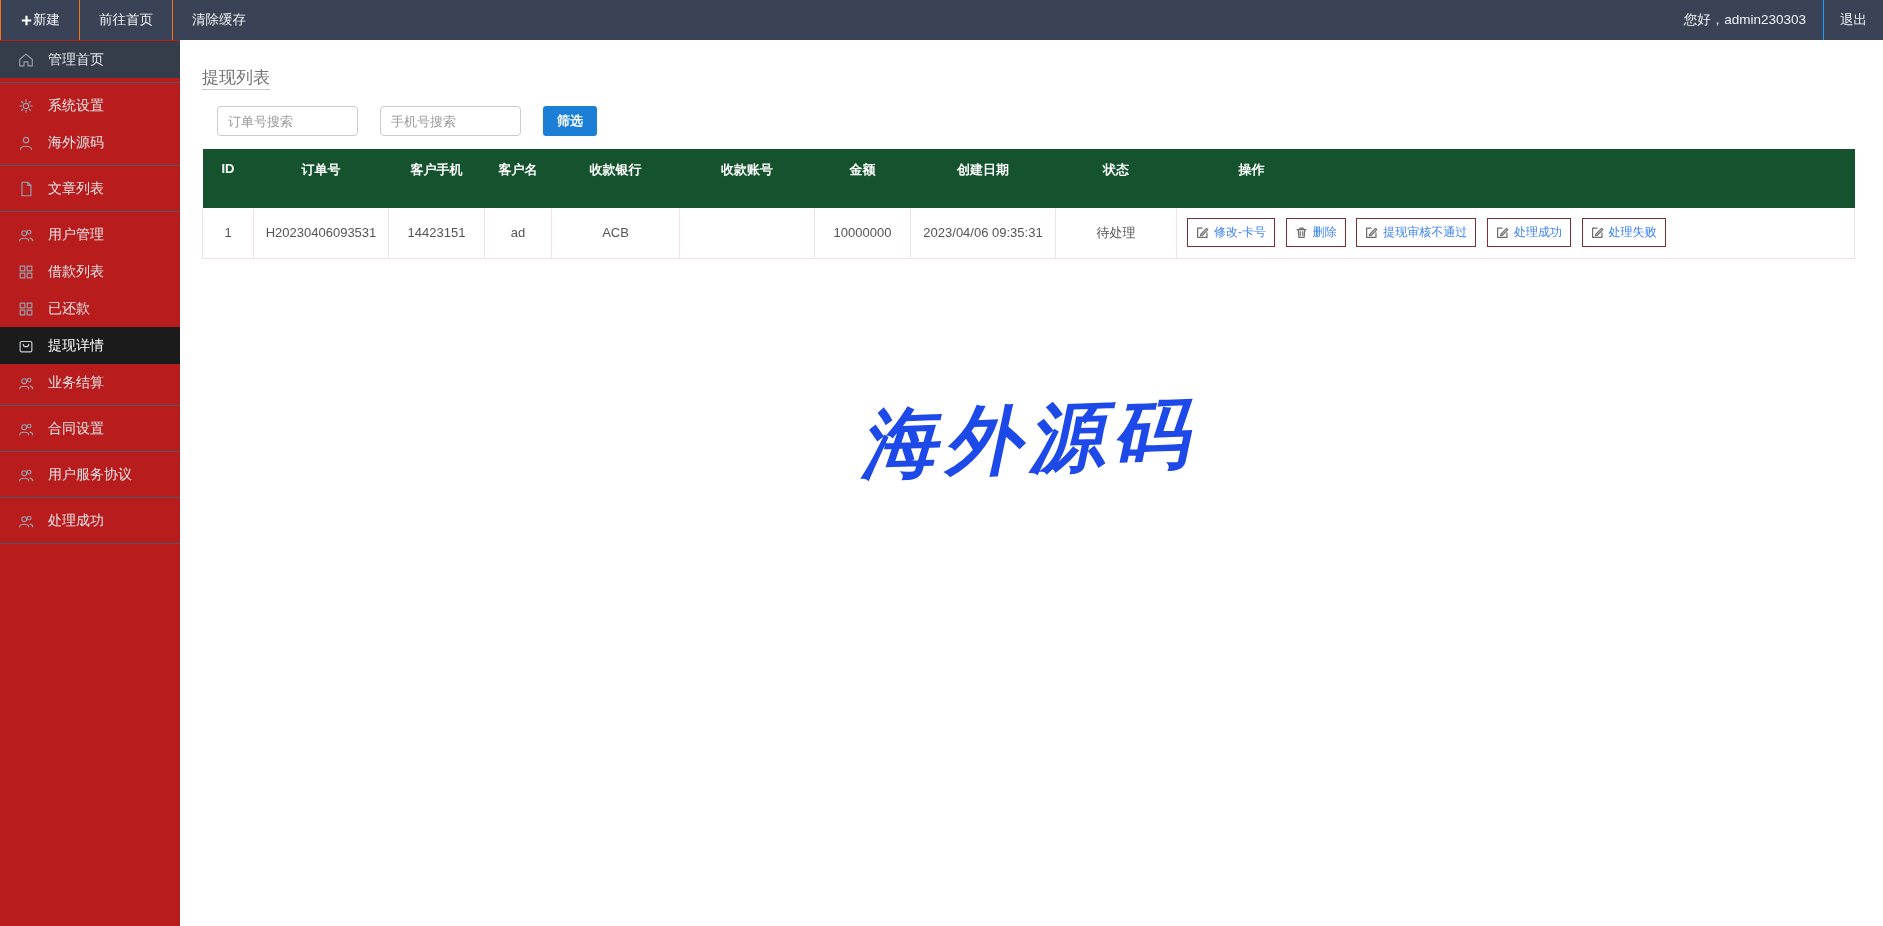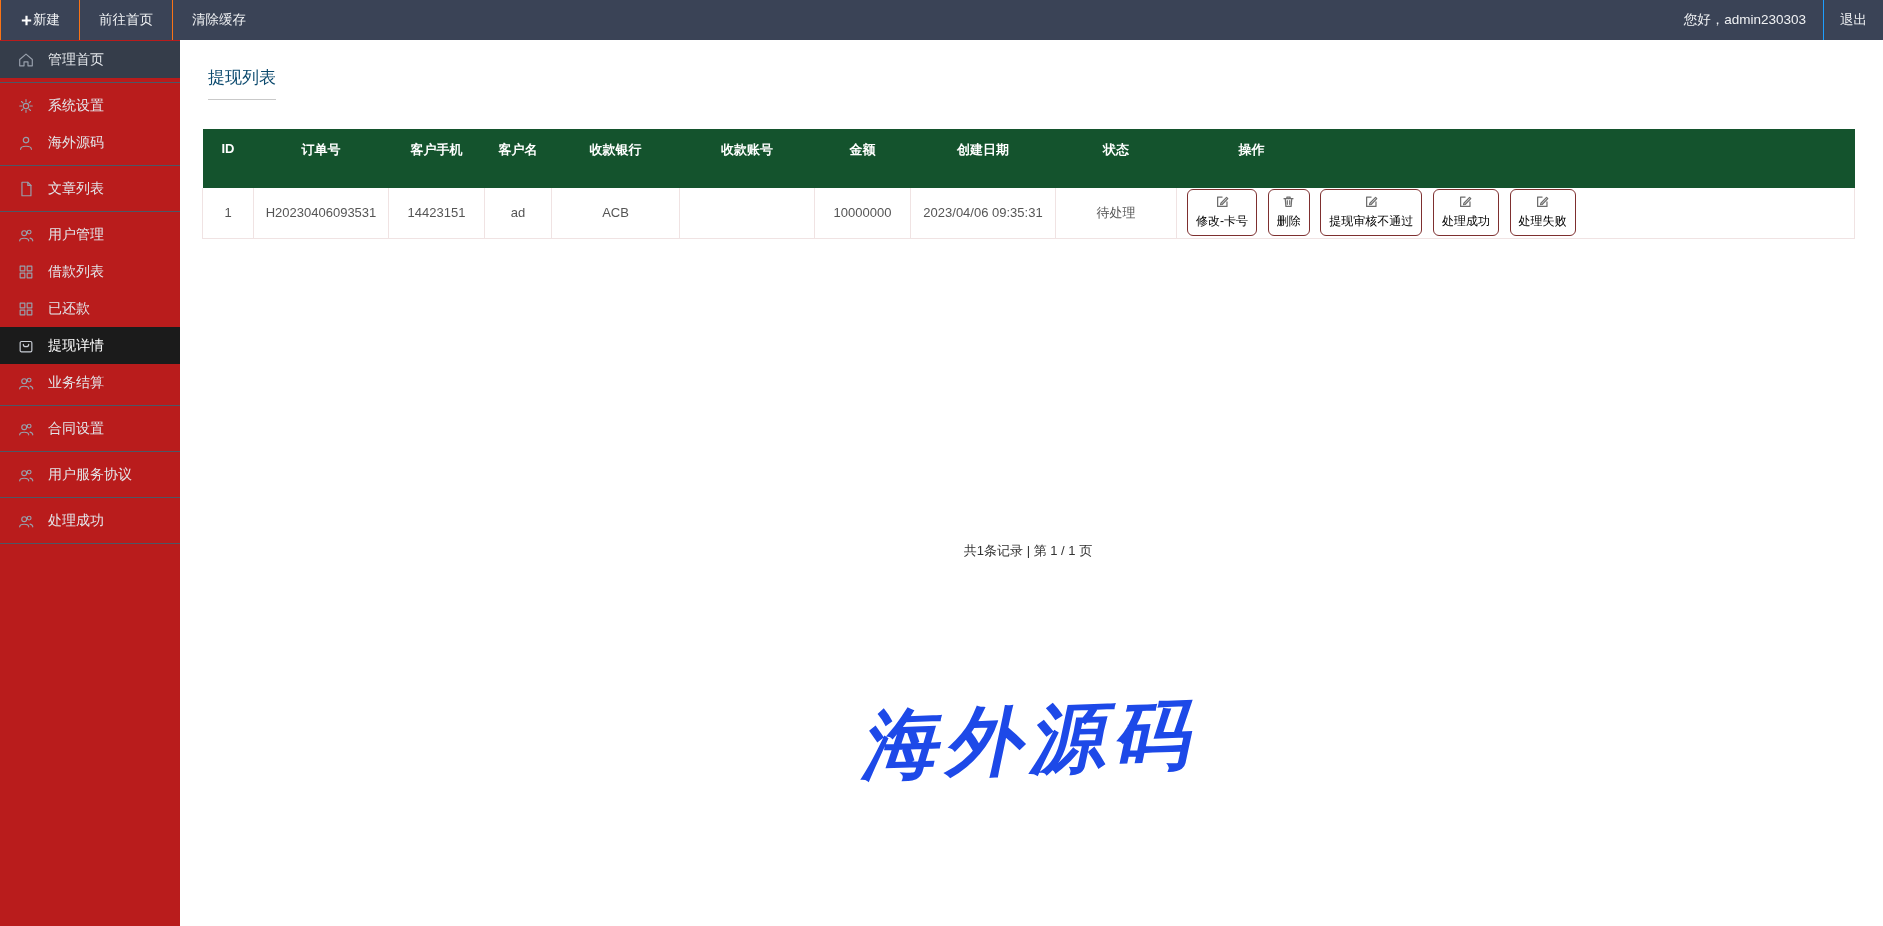--- a/index.html
+++ b/index.html
@@ -43,22 +43,22 @@
   .side-divider { border-top:1px solid #4e5765; margin:4px 0; height:0; }
   .side-ic { width:18px; height:18px; flex-shrink:0; }
   .side-ic path, .side-ic circle, .side-ic rect, .side-ic line
     { fill:none; stroke:#98a0ac; stroke-width:1.3; stroke-linejoin:round; stroke-linecap:round; }
   .side-item.active .side-ic path, .side-item.active .side-ic circle,
   .side-item.active .side-ic rect, .side-item.active .side-ic line { stroke:#c9ced6; }
 
   
   .main { flex:1; padding:26px 22px 0 22px; background:#fff; }
   .page-title {
-    display:inline-block; margin:0 0 16px 6px; font-size:17px; font-weight:400;
-    color:#0c4a6e; padding-bottom:10px; border-bottom:1px solid #c9c9c9;
+    display:inline-block; margin:0 0 16px 0; font-size:17px; font-weight:400;
+    color:#737373; padding-bottom:0; border-bottom:1px solid #c9c9c9;
   }
   .search-row { display:flex; align-items:center; margin-left:15px; }
   .search-input {
     width:141px; height:30px; border:1px solid #cccccc; border-radius:4px;
     padding:0 10px; font-size:13px; color:#333; outline:none;
     font-family:"Liberation Sans", sans-serif;
   }
   .search-input::placeholder { color:#9a9a9a; }
   .gap22 { width:22px; flex-shrink:0; }
   .filter-btn {
@@ -77,22 +77,22 @@
   .grid tbody td {
     height:50px; background:#fff; font-size:13px; color:#555;
     text-align:center; border:1px solid #f0e3e3; border-top:none;
   }
   .grid tbody td.op-cell { text-align:left; padding-left:10px; }
   .red { color:#ff0000; }
 
   .act-btn {
     display:inline-flex; align-items:center; gap:5px; padding:5px 8px;
     margin-right:7px; background:#fff; border:1.5px solid #7e2f2f;
-    border-radius:6px; color:#000000; font-size:12px; cursor:pointer;
-    font-family:"Liberation Sans", sans-serif; white-space:nowrap;flex-direction:column;
+    border-radius:0; color:#3b82f6; font-size:12px; cursor:pointer;
+    font-family:"Liberation Sans", sans-serif; white-space:nowrap;
   }
   .act-ic { width:13px; height:13px; flex-shrink:0; }
   .act-ic path, .act-ic line, .act-ic rect
     { fill:none; stroke:#6d6d6d; stroke-width:1.5; stroke-linejoin:round; stroke-linecap:round; }
 
   
   .pagination { width:1652px; text-align:center; margin-top:303px; font-size:13px; color:#333; }
   .watermark {
     width:1652px; text-align:center; margin-top:130px;
     font-size:76px; font-weight:bold; font-style:italic;
@@ -236,20 +236,27 @@
         <path d="M3 16.5 C3 12.6 13 12.6 13 16.5 M14.5 13.5 C16.5 14 17.5 15 17.5 16.5"></path>
       </svg>
       <span>处理成功</span>
     </div>
     <div class="side-divider"></div>
   </div>
 
   <div class="main">
     <h2 class="page-title">提现列表</h2>
 
+    <div class="search-row">
+      <input class="search-input" type="text" placeholder="订单号搜索" style="">
+      <div class="gap22"></div>
+      <input class="search-input" type="text" placeholder="手机号搜索" style="">
+      <div class="gap22"></div>
+      <button class="filter-btn">筛选</button>
+    </div>
 
     <table class="grid">
       <colgroup>
         <col style="width:51px">
           <col style="width:135px">
           <col style="width:96px">
         <col style="width:67px">
           <col style="width:128px">
           <col style="width:135px">
         <col style="width:96px">
@@ -317,17 +324,16 @@
                 <path d="M13.5 8.5 V14 H2 V2.5 H7.5"></path>
                 <path d="M6 10.2 L13 3 L14.5 4.5 L7.5 11.7 L5.6 12 Z"></path>
               </svg>
               <span>处理失败</span>
             </button>
           </td>
         </tr>
       </tbody>
     </table>
 
-    <div class="pagination">共1条记录 | 第 1 / 1 页</div>
 
     <div class="watermark">海外源码</div>
   </div>
 </div>
 
 </body></html>

